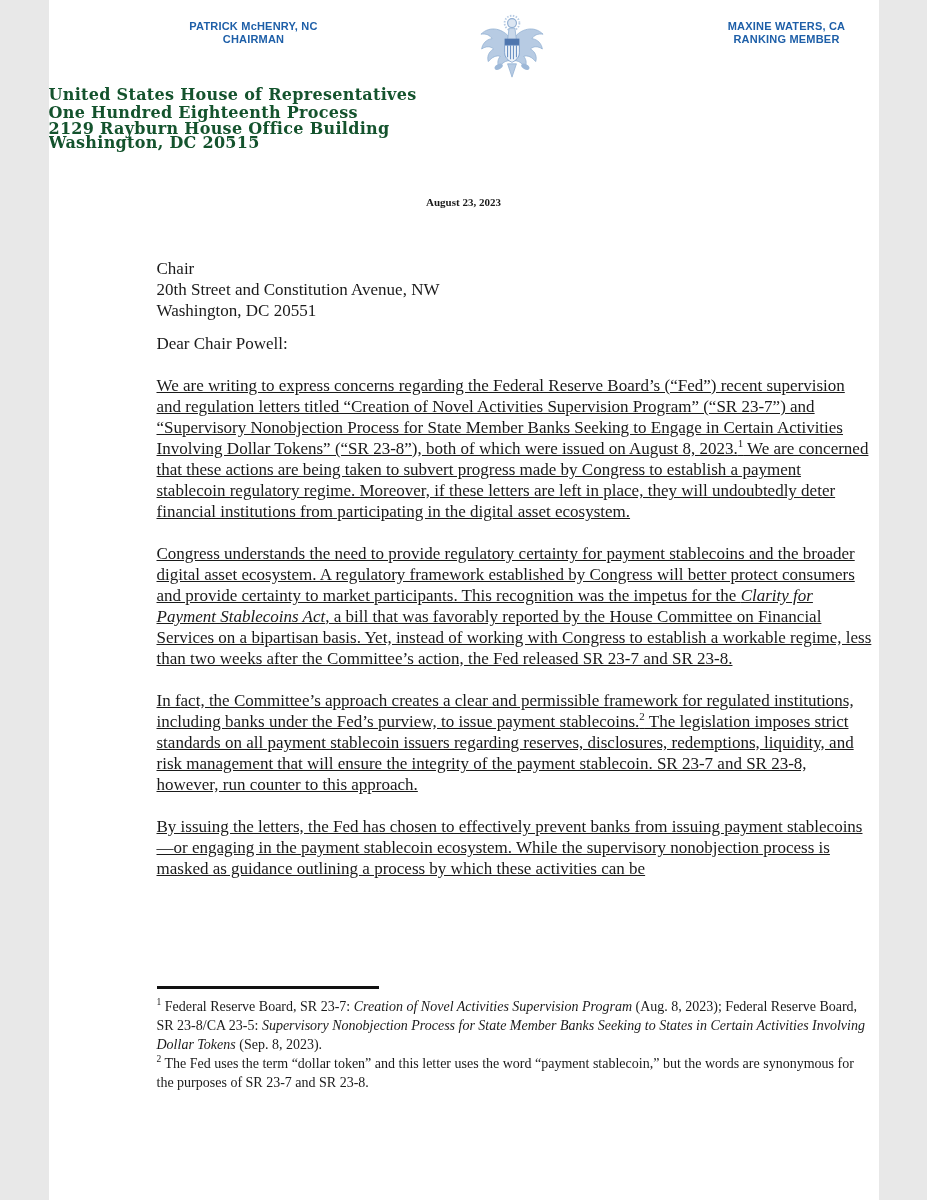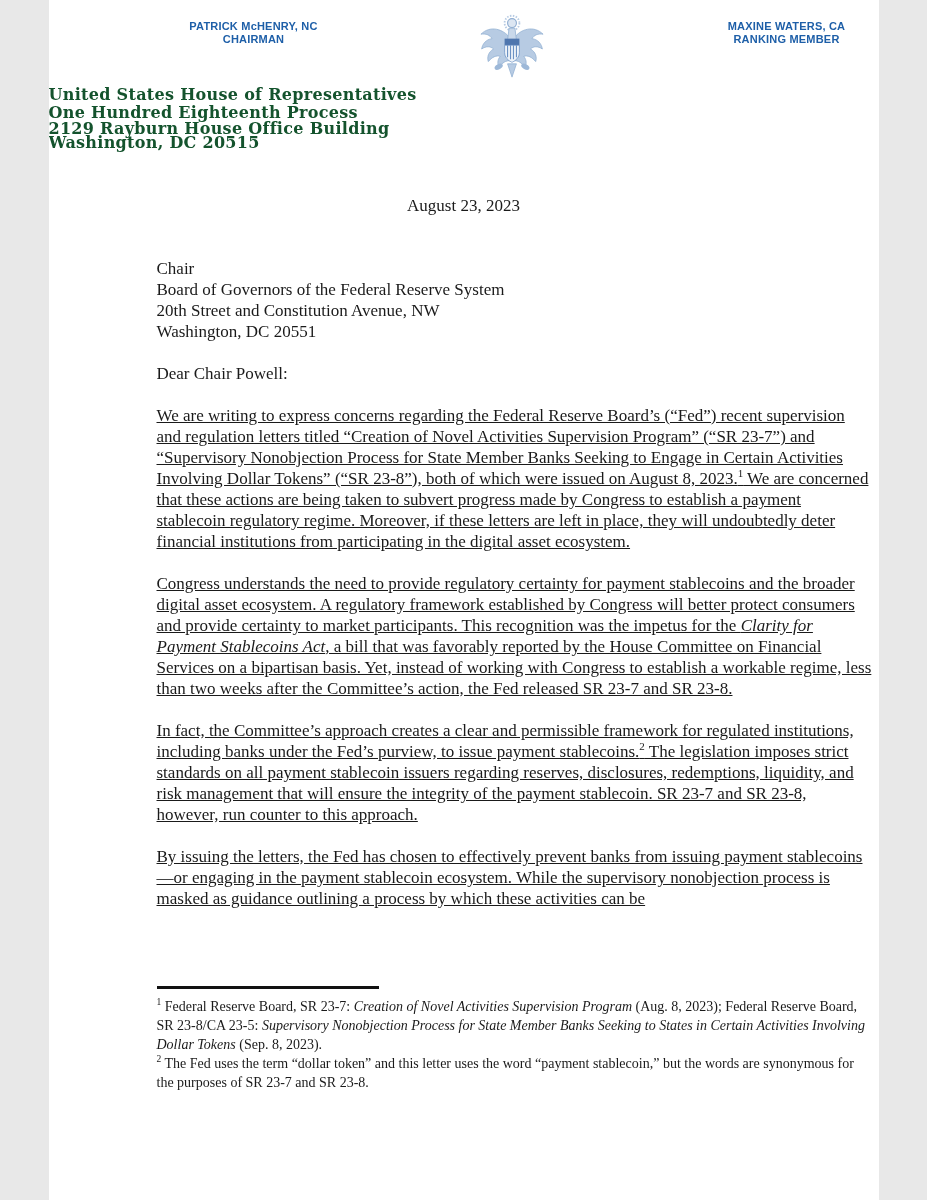--- a/index.html
+++ b/index.html
@@ -49,34 +49,35 @@
   }
   .lh-big   { font-size: 16px; line-height: 18px; letter-spacing: 0.3px; }
   .lh-small { font-size: 16px; line-height: 14px; letter-spacing: 0.3px; }
 
   .date-line {
     position: absolute;
     top: 196px;
     left: 0;
     width: 100%;
     text-align: center;
-    font-size: 17px;
+    font-size: 11px;
+    font-weight: bold;
   }
 
   
   .letter-body {
     position: absolute;
     left: 108px;
     top: 258px;
     width: 716px;
     font-size: 17px;
     line-height: 21px;
   }
   .addr-line { white-space: nowrap; }
-  .salutation { margin-top: 21px; }
+  .salutation { margin-top: 12px; }
   .para { margin-top: 21px; text-align: left; text-decoration: underline; }
   .para em, .footnote em { font-style: italic; }
   sup { font-size: 11px; line-height: 0; vertical-align: super; }
 
   
   .footnotes {
     position: absolute;
     left: 108px;
     top: 986px;
     width: 716px;
@@ -136,21 +137,20 @@
     <div class="lh-big">One Hundred Eighteenth Process</div>
     <div class="lh-small">2129 Rayburn House Office Building</div>
     <div class="lh-small">Washington, DC 20515</div>
   </div>
 
   <div class="date-line">August 23, 2023</div>
 
   <div class="letter-body">
     <div class="addr-block">
       <div class="addr-line">Chair</div>
-      <div class="addr-line">Board of Governors of the Federal Reserve System</div>
       <div class="addr-line">20th Street and Constitution Avenue, NW</div>
       <div class="addr-line">Washington, DC 20551</div>
     </div>
 
     <div class="salutation">Dear Chair Powell:</div>
 
     <p class="para"><span>We are writing to express concerns regarding the Federal Reserve Board’s (“Fed”) recent supervision and regulation letters titled “Creation of Novel Activities Supervision Program” (“SR 23-7”) and “Supervisory Nonobjection Process for State Member Banks Seeking to Engage in Certain Activities Involving Dollar Tokens” (“SR 23-8”), both of which were issued on August 8, 2023.</span><sup>1</sup><span> We are concerned that these actions are being taken to subvert progress made by Congress to establish a payment stablecoin regulatory regime. Moreover, if these letters are left in place, they will undoubtedly deter financial institutions from participating in the digital asset ecosystem.</span></p>
     <p class="para"><span>Congress understands the need to provide regulatory certainty for payment stablecoins and the broader digital asset ecosystem. A regulatory framework established by Congress will better protect consumers and provide certainty to market participants. This recognition was the impetus for the </span><em>Clarity for Payment Stablecoins Act</em><span>, a bill that was favorably reported by the House Committee on Financial Services on a bipartisan basis. Yet, instead of working with Congress to establish a workable regime, less than two weeks after the Committee’s action, the Fed released SR 23-7 and SR 23-8.</span></p>
     <p class="para"><span>In fact, the Committee’s approach creates a clear and permissible framework for regulated institutions, including banks under the Fed’s purview, to issue payment stablecoins.</span><sup>2</sup><span> The legislation imposes strict standards on all payment stablecoin issuers regarding reserves, disclosures, redemptions, liquidity, and risk management that will ensure the integrity of the payment stablecoin. SR 23-7 and SR 23-8, however, run counter to this approach.</span></p>
     <p class="para"><span>By issuing the letters, the Fed has chosen to effectively prevent banks from issuing payment stablecoins—or engaging in the payment stablecoin ecosystem. While the supervisory nonobjection process is masked as guidance outlining a process by which these activities can be</span></p>

